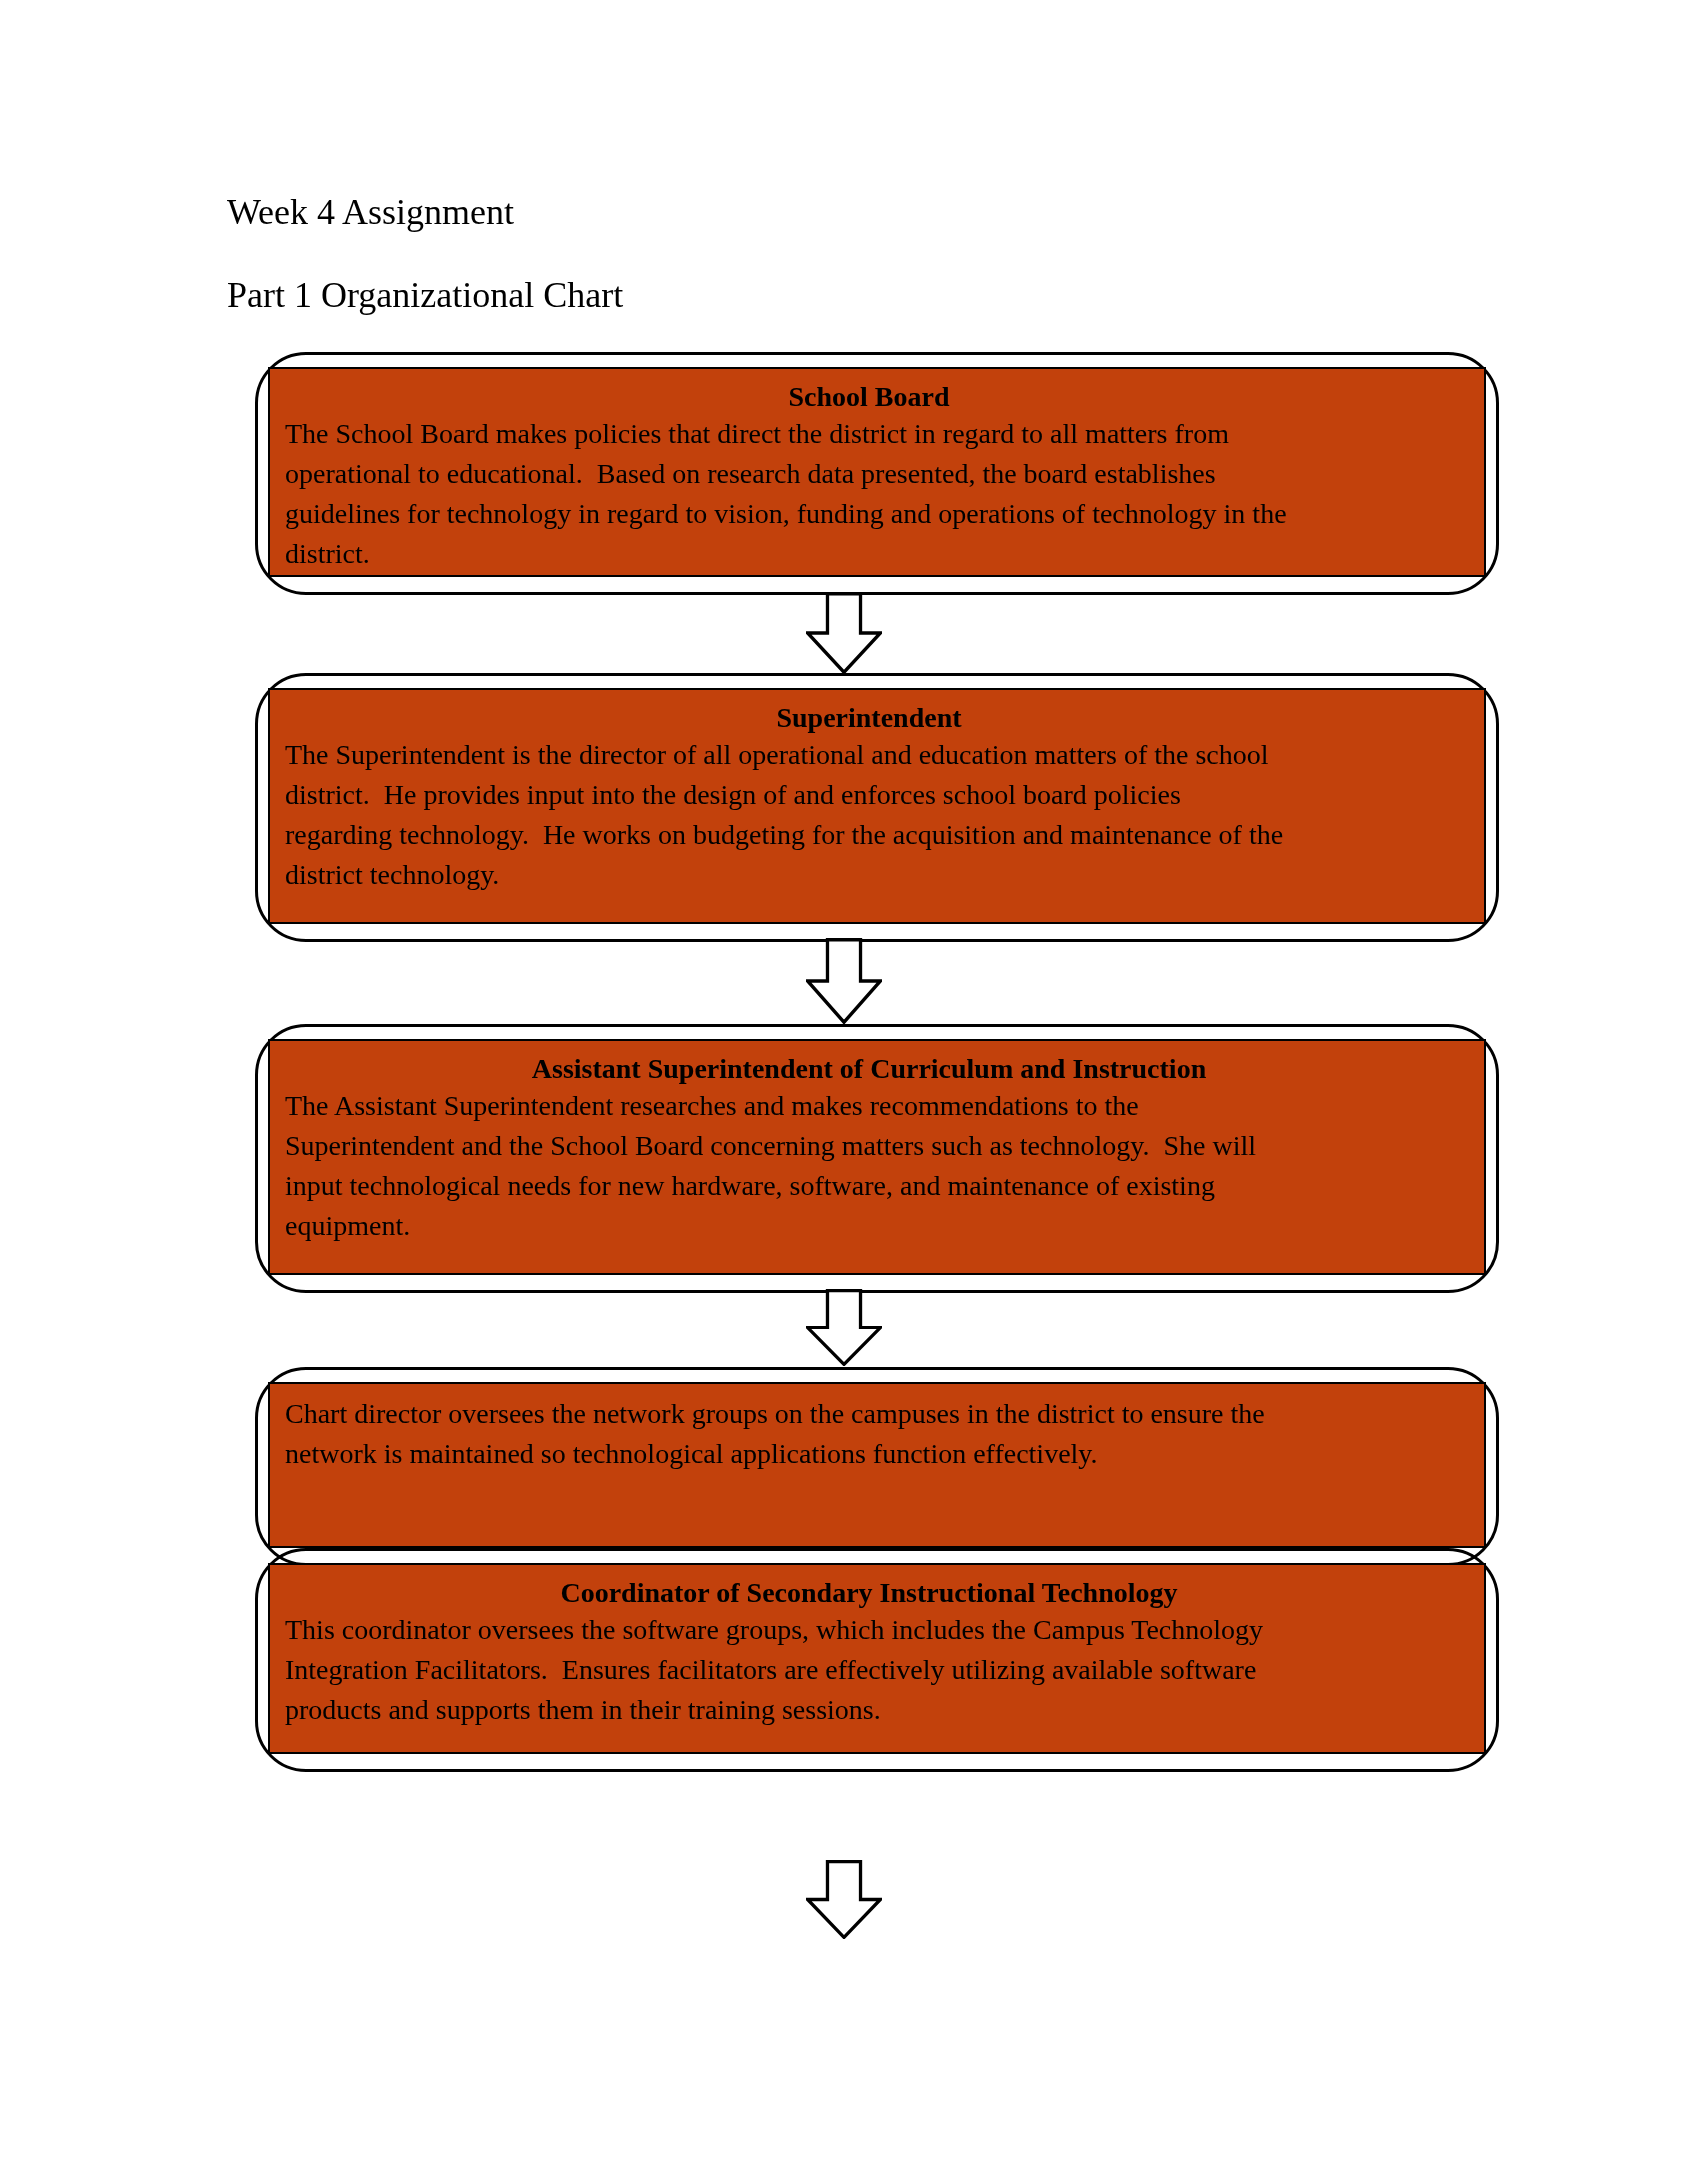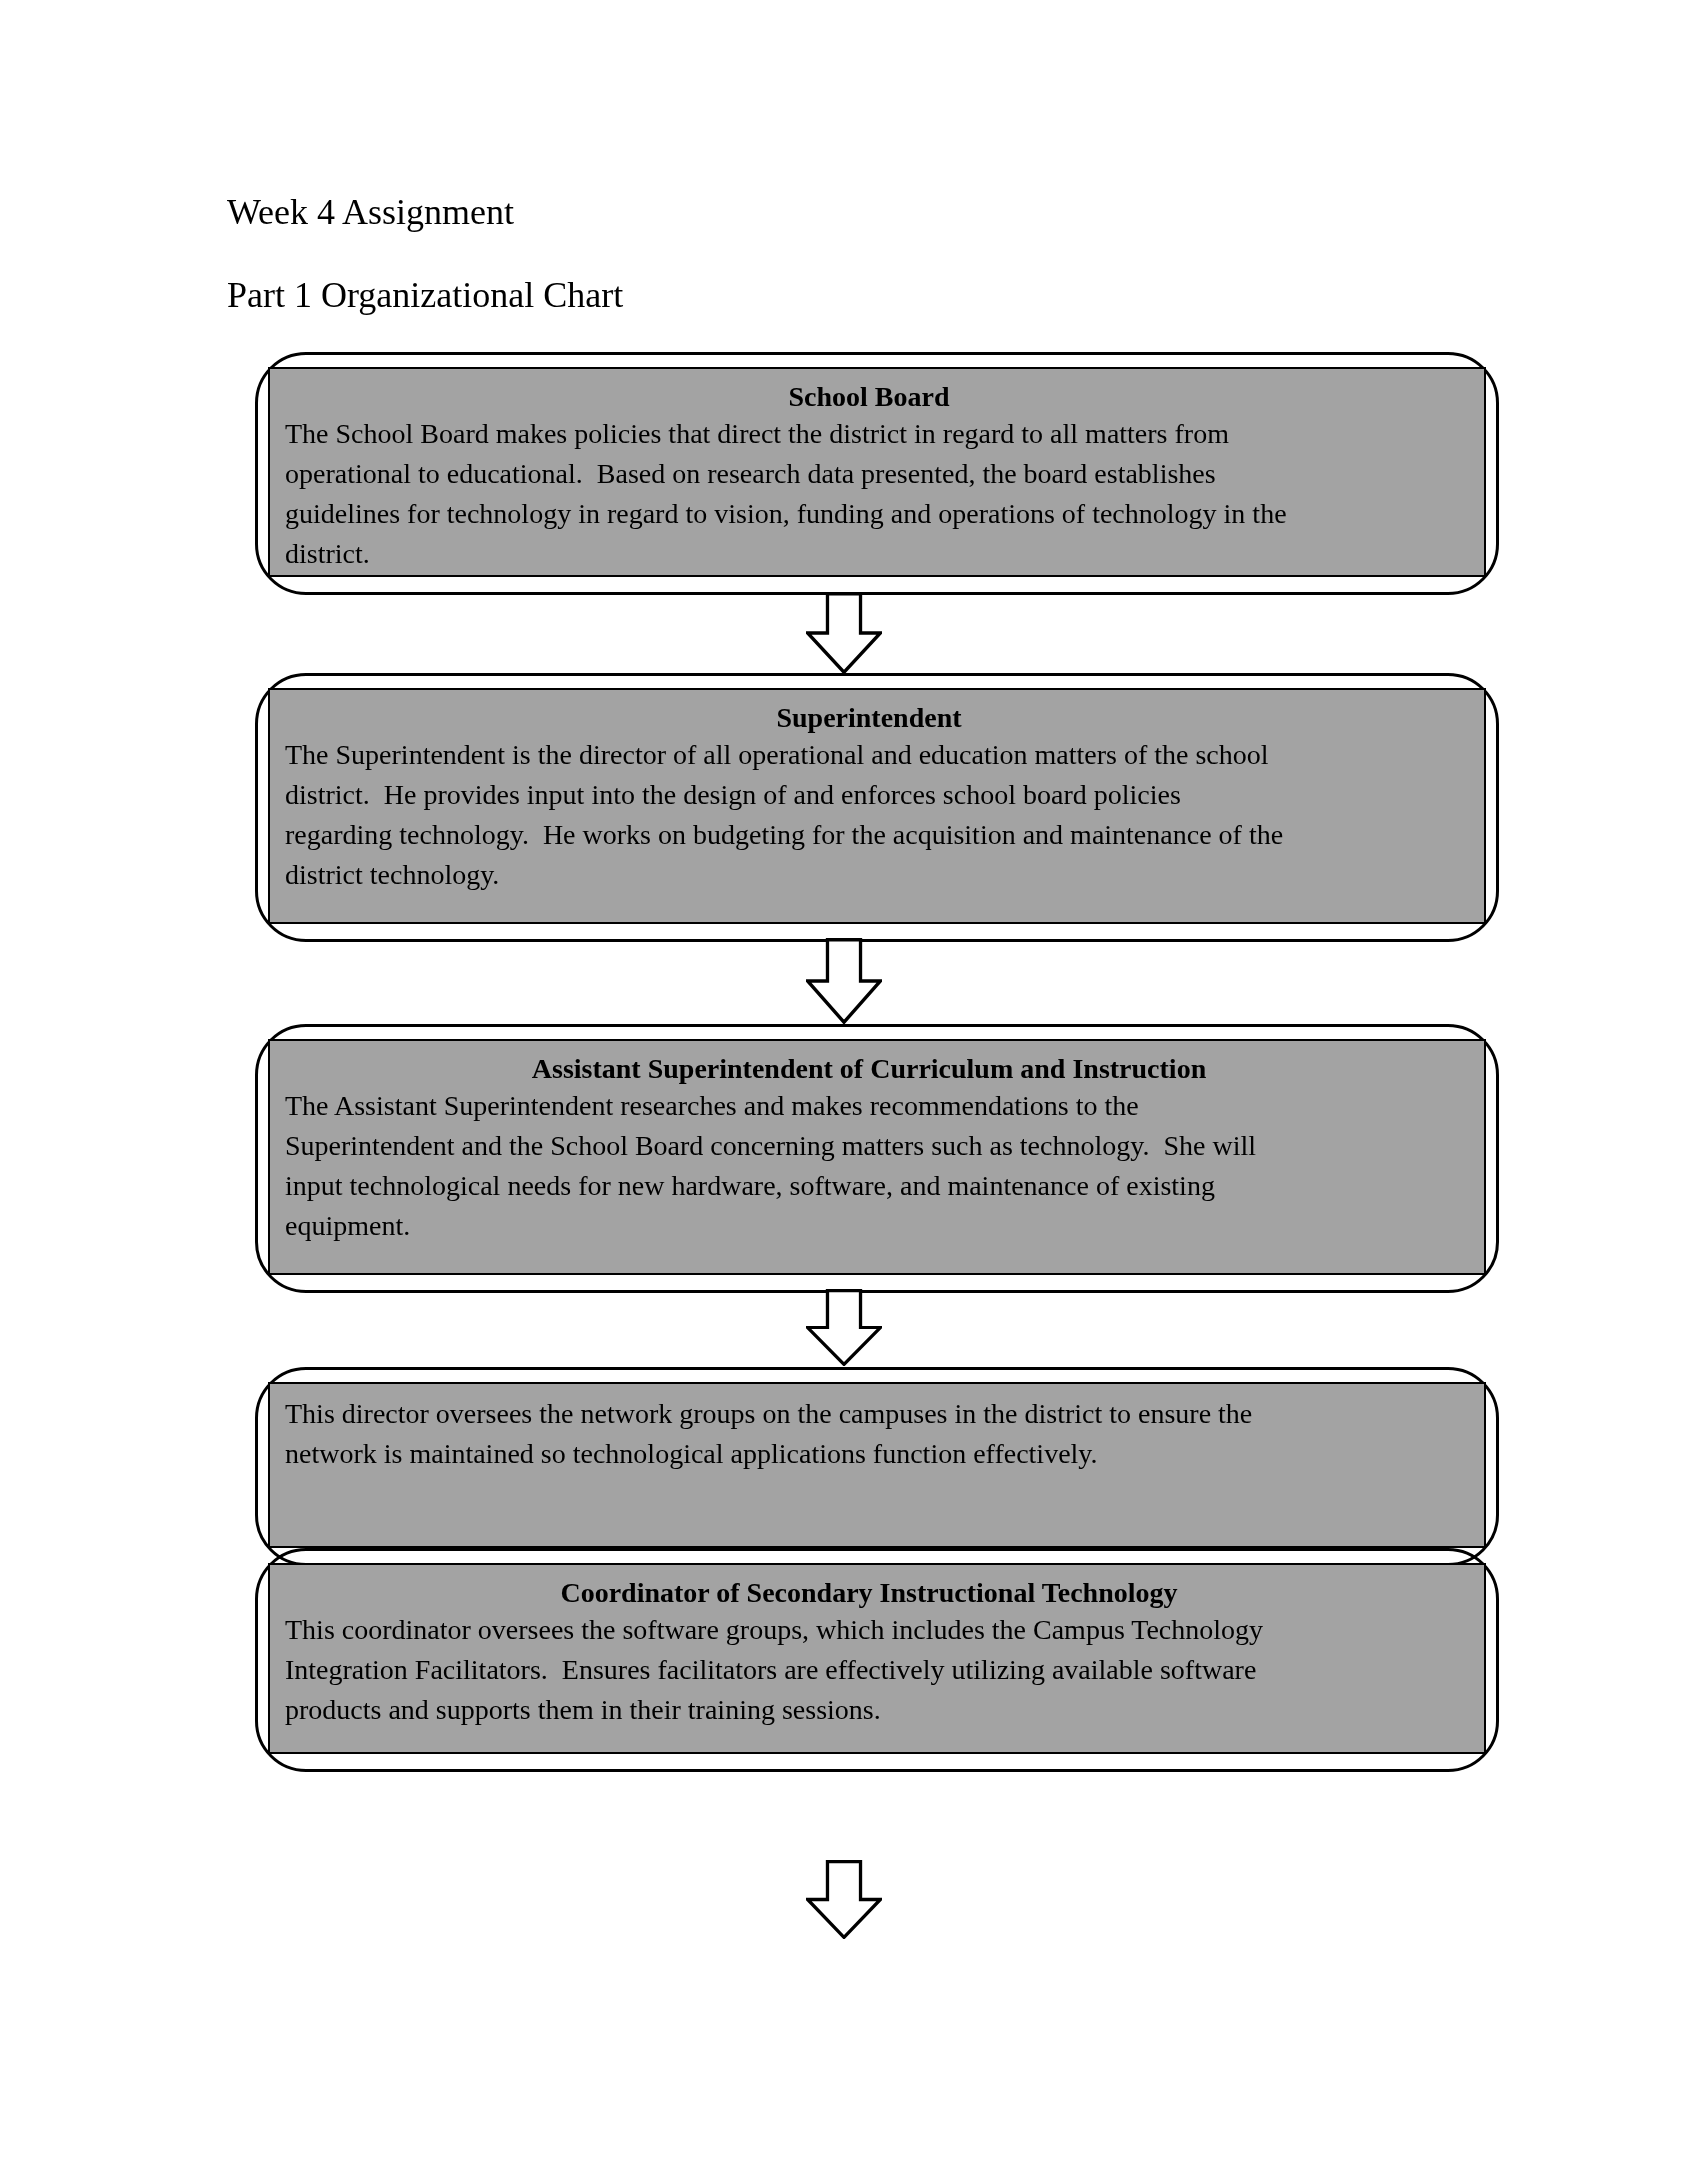--- a/index.html
+++ b/index.html
@@ -32,21 +32,21 @@
     position: absolute;
     left: 0; right: 0; top: 0; bottom: 0;
     border: 3.3px solid #000000;
     border-radius: 51px;
     background: transparent;
   }
   .node-inner {
     position: absolute;
     left: 13px; right: 13px; top: 15px; bottom: 18px;
     border: 2.5px solid #000000;
-    background: #a3a3a3;
+    background: #c2410c;
     padding: 10px 31px 0 15px;
     box-sizing: border-box;
   }
   .node-title {
     text-align: center;
     font-weight: bold;
     font-size: 28px;
     line-height: 35px;
   }
   .node-body {
@@ -116,21 +116,21 @@
     </div>
   </div>
 
   <svg class="flow-arrow" style="top:1289px;height:77px" viewBox="0 0 92 96" preserveAspectRatio="none">
     <polygon points="26,2 66,2 66,48 90,48 46,94 2,48 26,48"></polygon>
   </svg>
 
   <div class="org-node" style="top:1367px;height:199px">
     <div class="node-outer"></div>
     <div class="node-inner">
-      <div class="node-body">This director oversees the network groups on the campuses in the district to ensure the
+      <div class="node-body">Chart director oversees the network groups on the campuses in the district to ensure the
 network is maintained so technological applications function effectively.</div>
     </div>
   </div>
 
   <svg class="flow-arrow" style="top:1563px;height:77px" viewBox="0 0 92 96" preserveAspectRatio="none">
     <polygon points="26,2 66,2 66,48 90,48 46,94 2,48 26,48"></polygon>
   </svg>
 
   <div class="org-node" style="top:1548px;height:224px">
     <div class="node-outer"></div>

